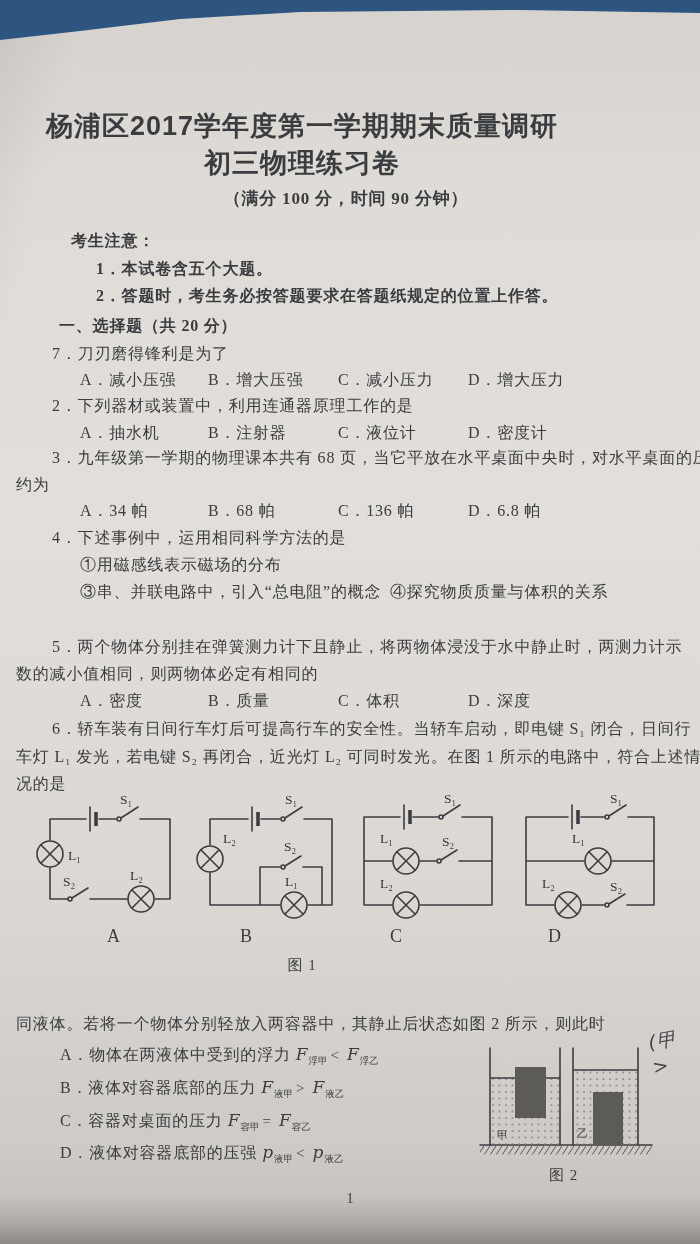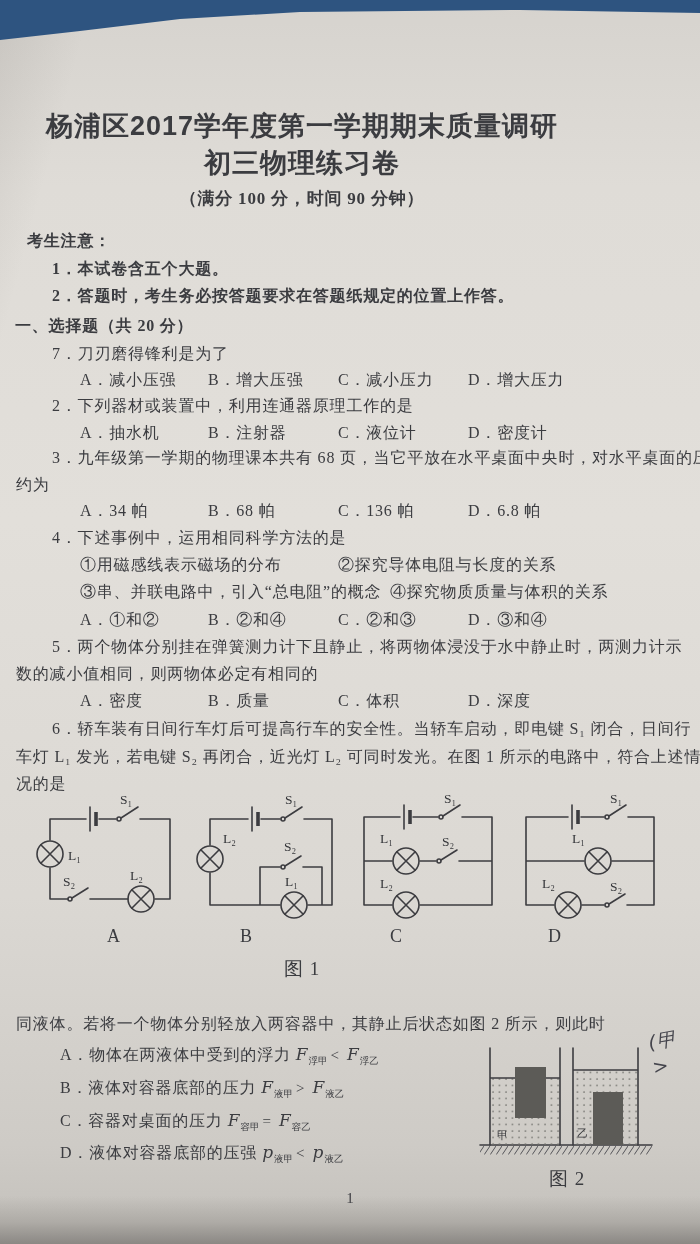--- a/index.html
+++ b/index.html
@@ -8,39 +8,39 @@
     background:
       linear-gradient(105deg, rgba(110,105,100,0.14) 0%, rgba(255,255,255,0) 9%),
       linear-gradient(180deg, #d6d3ce 0%, #dfdcd7 15%, #e2dfda 42%, #dbd8d3 72%, #cecbc6 92%, #c2bfba 100%);
     font-family:"Liberation Serif","DejaVu Serif",serif;
     color:#3b3c40;
   }
   .blue-top{position:absolute;top:0;left:0;width:700px;height:46px;display:block;}
   .bottom-shade{position:absolute;left:0;right:0;bottom:0;height:48px;
     background:linear-gradient(to bottom, rgba(150,147,142,0) 0%, rgba(146,143,138,0.45) 55%, rgba(125,122,118,0.8) 100%);}
   .ln{position:absolute;white-space:nowrap;font-size:16px;letter-spacing:0.8px;line-height:1.2;}
-  .bold{font-weight:bold;}
+  .bold{font-weight:bold;margin-left:44px;}
   .ctr{left:0;width:604px;text-align:center;}
   .title{font-family:"Liberation Sans","DejaVu Sans",sans-serif;font-weight:bold;font-size:27px;letter-spacing:1px;}
   .sub{font-size:17px;}
   .row{position:absolute;left:0;width:568px;height:22px;}
   .row .o{position:absolute;white-space:nowrap;font-size:16px;letter-spacing:0.8px;}
   .o1{left:80px}.o2{left:208px}.o3{left:338px}.o4{left:468px}
   .p1{left:80px}.p2{left:338px}.p3{left:390px}
   .fline{position:absolute;white-space:nowrap;font-size:16px;letter-spacing:0.8px;}
   .mvar{font-style:italic;font-family:"DejaVu Serif",serif;margin-left:5px;font-size:17px;letter-spacing:0;}
   .msub{font-size:9.5px;vertical-align:-4px;letter-spacing:0;margin-left:1px;text-align:center;}
   .mop{margin:0 3px;font-size:15px;letter-spacing:0;}
   .circ{position:absolute;display:block;}
   .w{stroke:#3c3c40;stroke-width:1.6;fill:none;stroke-linecap:round;}
   .bp{stroke:#3c3c40;stroke-width:3.6;fill:none;}
   .clbl{font-family:"Liberation Serif","DejaVu Serif",serif;font-size:13.5px;fill:#343539;}
   .flbl{font-family:"Liberation Serif","DejaVu Serif",serif;font-size:11px;fill:#343539;}
   .circ-letter{position:absolute;font-size:18px;letter-spacing:0;}
-  .caption{position:absolute;font-size:19px;letter-spacing:1px;}
+  .caption{position:absolute;font-size:15px;letter-spacing:1px;}
   .handnote{position:absolute;font-family:"DejaVu Sans",sans-serif;font-style:italic;font-size:19px;
     color:#45454d;transform:rotate(-10deg);letter-spacing:1px;}
   .pagenum{position:absolute;left:0;width:700px;text-align:center;font-size:15px;}
 </style>
 </head>
 <body>
 
 <div class="photo">
 
   <svg class="blue-top" viewBox="0 0 700 46">
@@ -78,31 +78,24 @@
   <div class="row" style="top:501px">
     <span class="o o1">A．34 帕</span>
     <span class="o o2">B．68 帕</span>
     <span class="o o3">C．136 帕</span>
     <span class="o o4">D．6.8 帕</span>
   </div>
 
   <div class="ln" style="top:528px;left:52px">4．下述事例中，运用相同科学方法的是</div>
   <div class="row" style="top:555px">
     <span class="o p1">①用磁感线表示磁场的分布</span>
-    <span class="o p2">②探究导体电阻与长度的关系</span>
   </div>
   <div class="row" style="top:582px">
     <span class="o p1">③串、并联电路中，引入“总电阻”的概念</span>
     <span class="o p3">④探究物质质量与体积的关系</span>
-  </div>
-  <div class="row" style="top:610px">
-    <span class="o o1">A．①和②</span>
-    <span class="o o2">B．②和④</span>
-    <span class="o o3">C．②和③</span>
-    <span class="o o4">D．③和④</span>
   </div>
 
   <div class="ln" style="top:637px;left:52px">5．两个物体分别挂在弹簧测力计下且静止，将两物体浸没于水中静止时，两测力计示</div>
   <div class="ln" style="top:664px;left:16px">数的减小值相同，则两物体必定有相同的</div>
   <div class="row" style="top:691px">
     <span class="o o1">A．密度</span>
     <span class="o o2">B．质量</span>
     <span class="o o3">C．体积</span>
     <span class="o o4">D．深度</span>
   </div>

